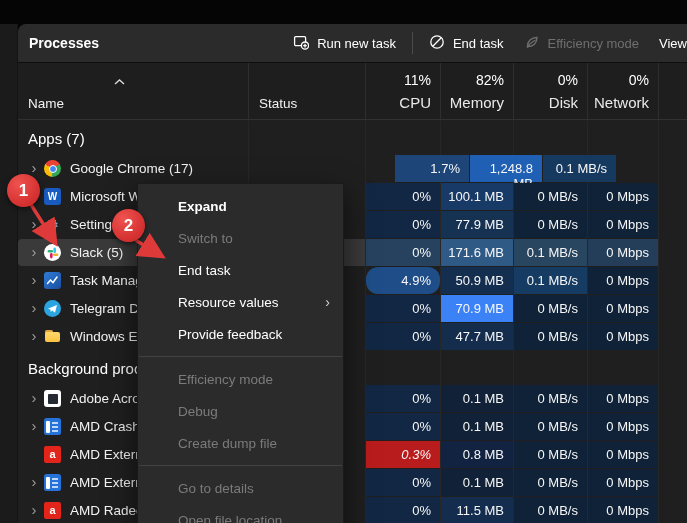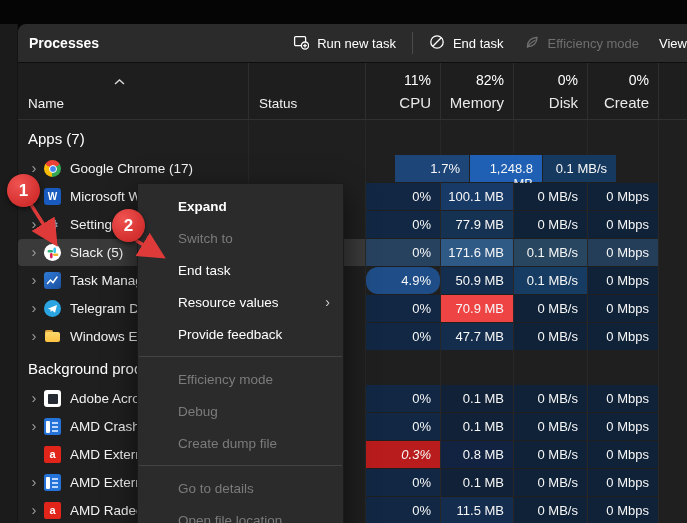--- a/index.html
+++ b/index.html
@@ -151,21 +151,21 @@
     <div class="hc memory">
       <span class="pct">82%</span>
       <span class="lbl">Memory</span>
     </div>
     <div class="hc disk">
       <span class="pct">0%</span>
       <span class="lbl">Disk</span>
     </div>
     <div class="hc network">
       <span class="pct">0%</span>
-      <span class="lbl">Create</span>
+      <span class="lbl">Network</span>
     </div>
     <div class="hc extra"></div>
   </div>
 
   <div class="tbody">
     <div class="gridline" style="left:230px"></div>
     <div class="gridline" style="left:347px"></div>
     <div class="gridline" style="left:422px"></div>
     <div class="gridline" style="left:495px"></div>
     <div class="gridline" style="left:569px"></div>
@@ -250,21 +250,21 @@
           <span class="chev">›</span>
           <span class="ic telegram">
             <svg width="11" height="10" viewBox="0 0 11 10">
               <path d="M0.8 4.8 L10 1 L8 8.8 L5.2 6.4 L3.8 8 L3.4 5.6 Z" fill="#fff"></path>
             </svg>
           </span>
           <span class="pname">Telegram Desktop</span>
         </div>
         <div class="cell status"></div>
         <div class="cell stat cpu" style="background: rgb(17, 39, 67);">0%</div>
-        <div class="cell stat memory" style="background: #ef4444;">70.9 MB</div>
+        <div class="cell stat memory" style="background: #3b82f6;">70.9 MB</div>
         <div class="cell stat disk" style="background: rgb(15, 34, 56);">0 MB/s</div>
         <div class="cell stat network" style="background: rgb(15, 34, 56);">0 Mbps</div>
       </div>
       <div class="prow">
         <div class="cell name">
           <span class="chev">›</span>
           <span class="ic folder">
             <span class="ftab"></span>
             <span class="fbody"></span>
           </span>

